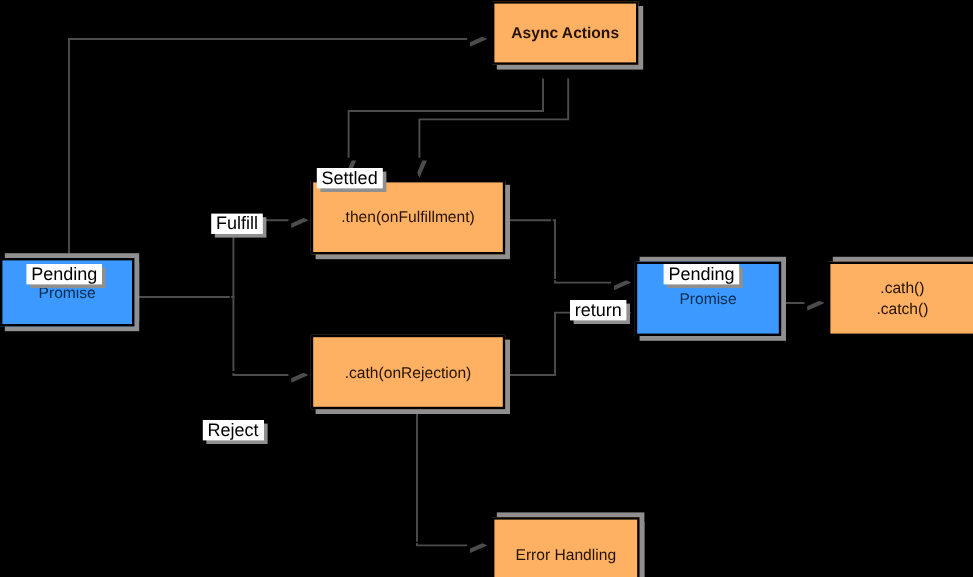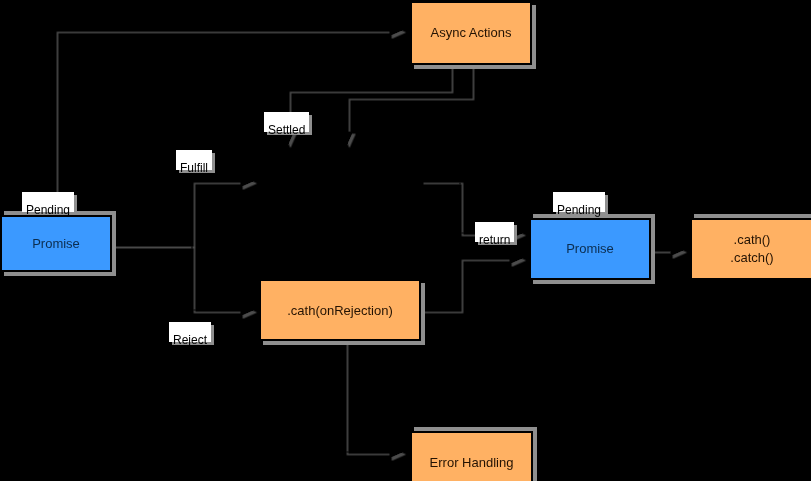--- a/index.html
+++ b/index.html
@@ -19,33 +19,34 @@
     color:var(--box_text,#241303);
   }
   .orange{background:var(--orange,#ffb163);box-shadow:4px 4px 0 var(--shadow,#8f8f8f);}
   .blue{
     background:var(--blue,#3b99ff);
     color:var(--promise_text,#0b2d4f);font-weight:normal;
     box-shadow:4px 4px 0 var(--shadow,#8f8f8f),4px -4px 0 var(--shadow,#8f8f8f);
   }
   .shadow-up{box-shadow:4px -4px 0 var(--shadow,#8f8f8f);}
   .shadow-both{box-shadow:4px 4px 0 var(--shadow,#8f8f8f),4px -4px 0 var(--shadow,#8f8f8f);}
-  #async-actions{left:410px;top:1px;width:122px;height:64px;}
+  #async-actions{left:410px;top:1px;width:122px;height:53px;font-weight:bold;}
   #promise-left{left:0px;top:215px;width:112px;height:57px;}
   #then-onfulfillment{left:259px;top:150px;width:162px;height:62px;}
   #then-onrejection{left:259px;top:279px;width:162px;height:62px;line-height:21px;}
   #promise-right{left:529px;top:218px;width:122px;height:62px;}
   #then-catch{left:690px;top:218px;width:124px;height:62px;line-height:18px;}
   #error-handling{left:410px;top:417px;width:123px;height:64px;margin-top:14px;}
   .edge-label{
     position:absolute;box-sizing:border-box;
     background:var(--label_bg,#fff);color:var(--label_text,#000);
-    font-size:12px;height:17px;line-height:17px;padding:10px 4px;
+    font-size:15px;height:17px;line-height:17px;padding:0 4px;
     white-space:nowrap;
     box-shadow:3px 3px 0 var(--shadow,#8f8f8f);
+    margin-top:28px;
   }
   #lbl-pending-left{left:22px;top:192px;}
   #lbl-fulfill{left:176px;top:150px;}
   #lbl-settled{left:264px;top:112px;}
   #lbl-reject{left:169px;top:322px;}
   #lbl-pending-right{left:553px;top:192px;}
   #lbl-return{left:475px;top:222px;}
   .edge{stroke:var(--border,#000);stroke-width:1.6;fill:none;}
 </style>
 </head>
@@ -72,20 +73,23 @@
       <path class="edge" d="M421,310 L460,310 L460,258 L522,258" marker-end="url(#arr)"></path>
       <path class="edge" d="M652,250 L683,250" marker-end="url(#arr)"></path>
       <path class="edge" d="M345,341 L345,452 L402,452" marker-end="url(#arr)"></path>
     </g>
   </svg>
 
   <div id="async-actions" class="node orange">
     <span>Async Actions</span>
   </div>
 
+  <div id="then-onfulfillment" class="node orange">
+    <span>.then(onFulfillment)</span>
+  </div>
 
   <div id="promise-left" class="node blue">
     <span>Promise</span>
   </div>
 
   <div id="then-onrejection" class="node orange">
     <span>.cath(onRejection)</span>
   </div>
 
   <div id="promise-right" class="node blue">

